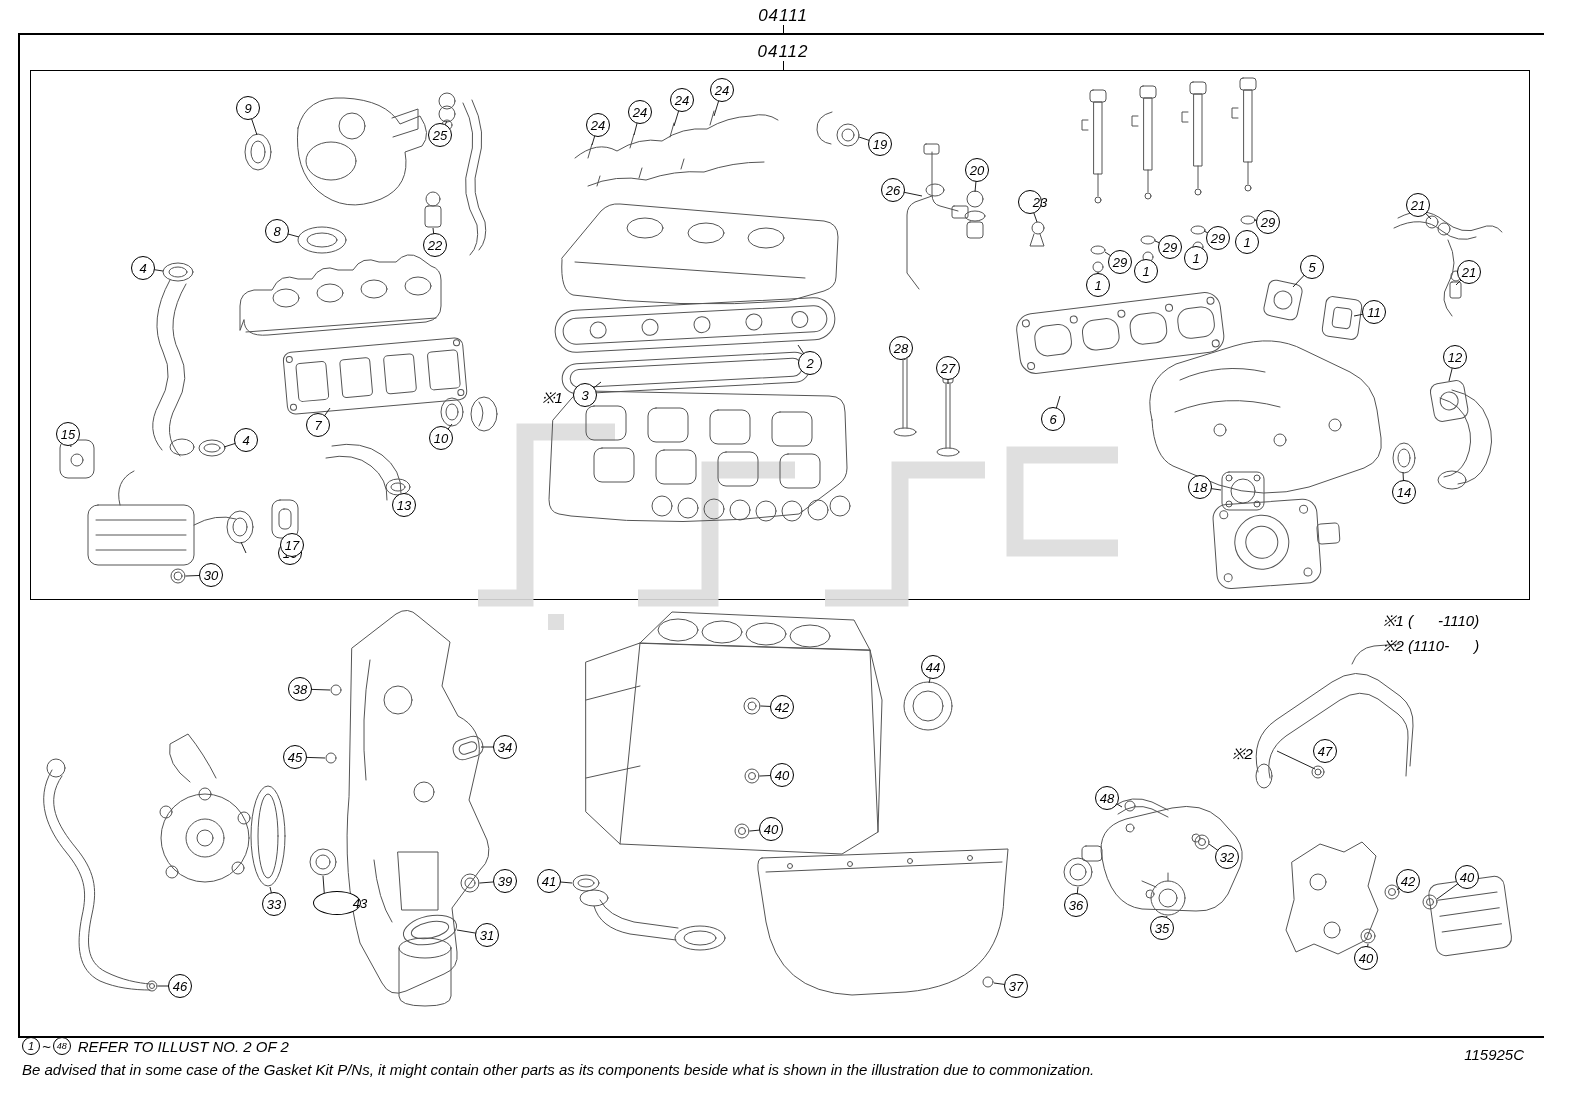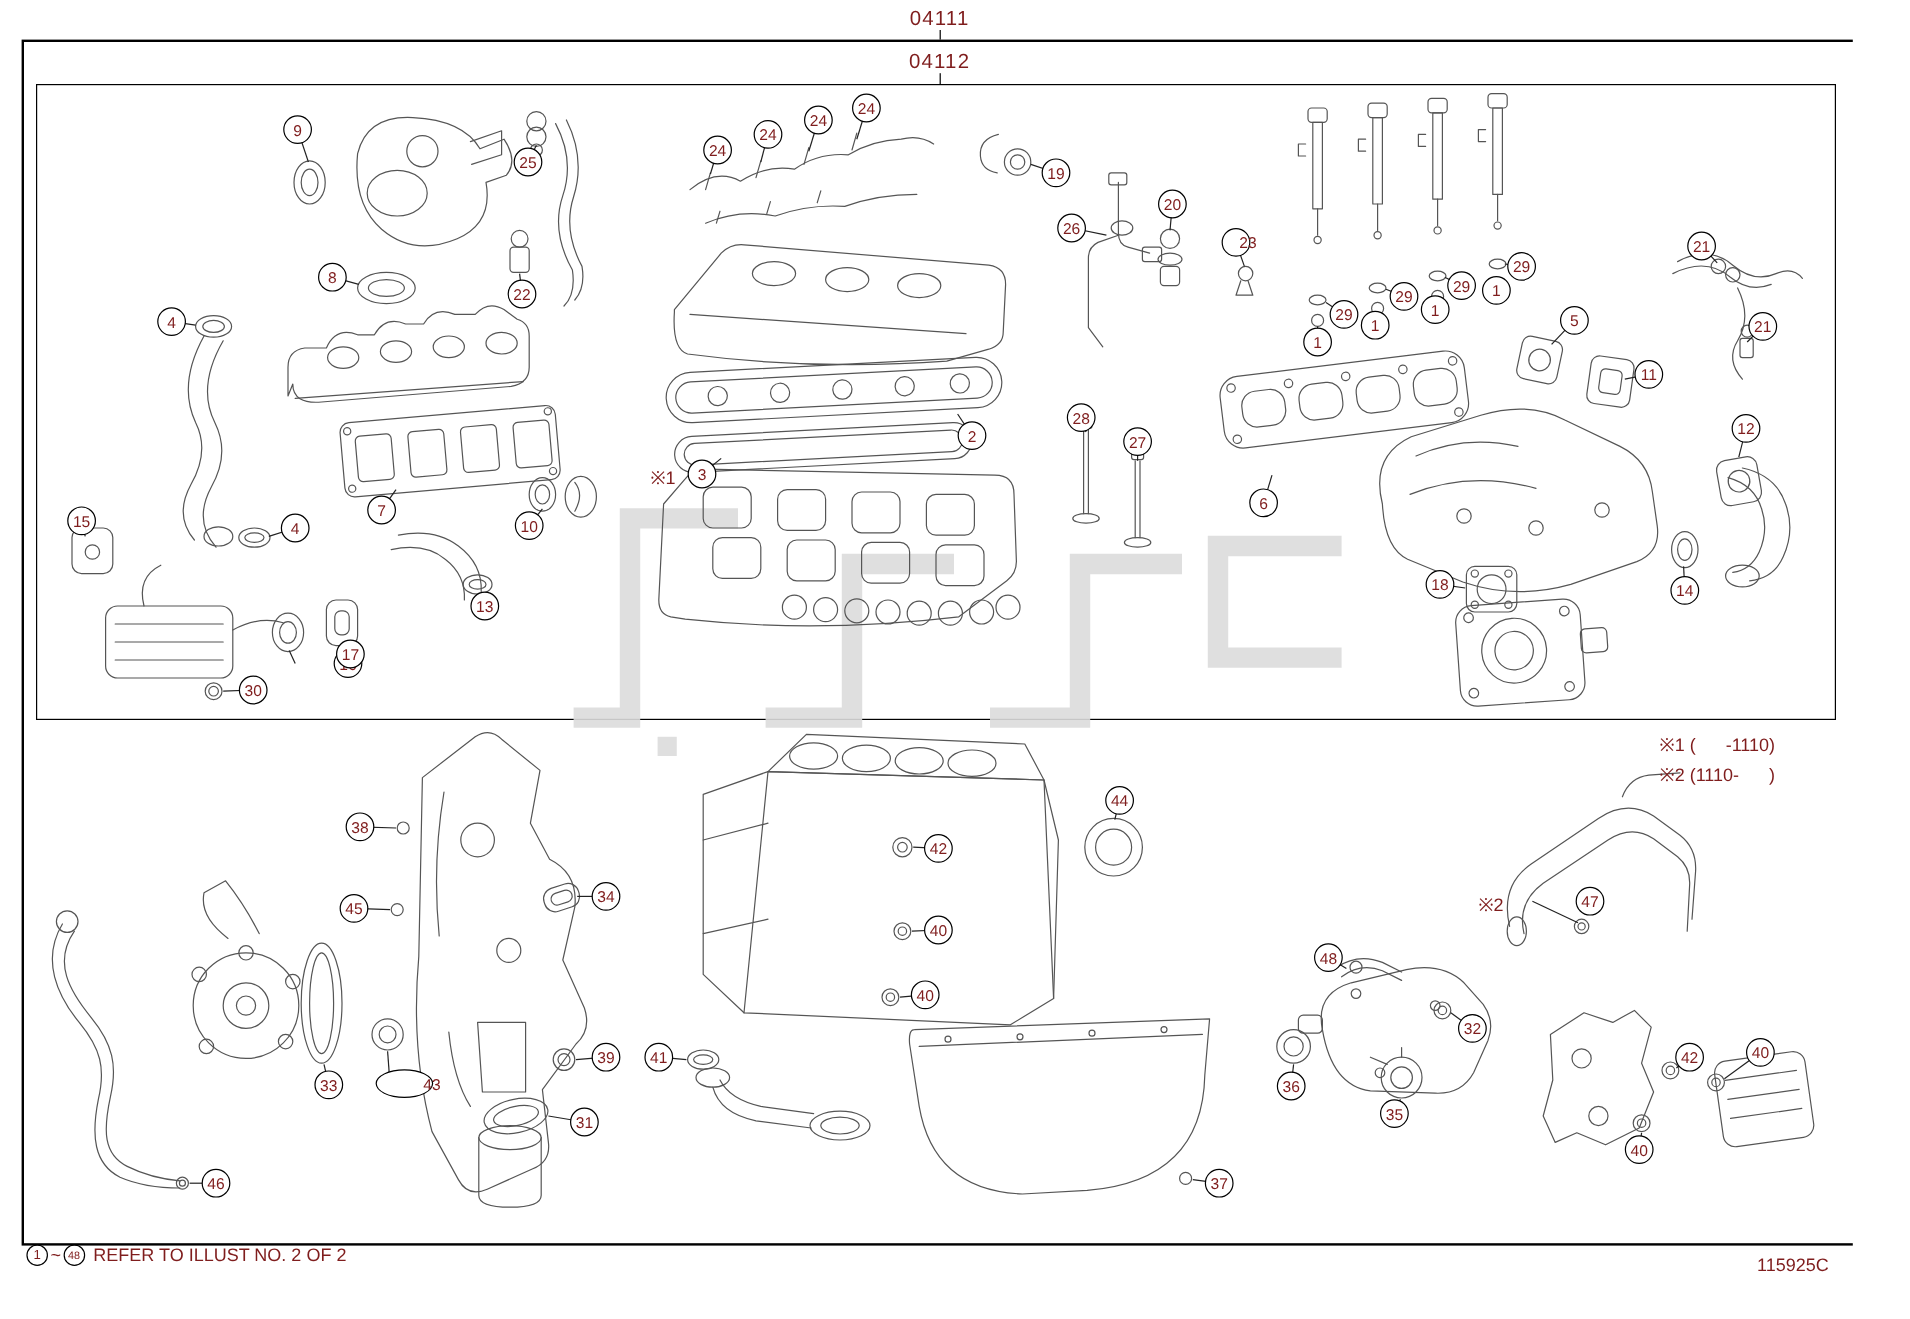--- a/index.html
+++ b/index.html
@@ -1,17 +1,17 @@
 <!DOCTYPE html>
 <html><head>
 <meta charset="utf-8">
 <style>
   html,body{margin:0;padding:0;background:#fff;}
   #stage{position:relative;width:1544px;height:1099px;background:#fff;overflow:hidden;
-         font-family:"Liberation Sans",sans-serif;color:#7f1d1d;}
+         font-family:"Liberation Sans",sans-serif;color:#000000;font-style:italic;}
   .frame-outer{position:absolute;left:18px;top:33px;width:1555px;height:1005px;border:2px solid #000;box-sizing:border-box;}
   .frame-inner{position:absolute;left:30px;top:70px;width:1500px;height:530px;border:1.5px solid #000;box-sizing:border-box;}
   .code{position:absolute;width:120px;text-align:center;font-size:17px;letter-spacing:1px;}
   .code-outer{left:723px;top:6px;}
   .code-inner{left:723px;top:42px;}
   .tick{position:absolute;width:0;border-left:1.5px solid #000;}
   .tick-outer{left:783px;top:25px;height:8px;}
   .tick-inner{left:783px;top:61px;height:9px;}
   svg.layer{position:absolute;left:0;top:0;}
   #art-svg{z-index:1;}
@@ -618,16 +618,17 @@
       <div class="jis-label" style="left: 1383px; top: 635px;">※2 (1110-      )</div>
     </div>
 
   <div class="footer">
     <div class="refer-line">
       <span class="circ">1</span>
       <span>~</span>
       <span class="circ circ-sm">48</span>
       <span class="refer-text">REFER TO ILLUST NO. 2 OF 2</span>
     </div>
+    <div class="advisory">Be advised that in some case of the Gasket Kit P/Ns,  it might contain other parts as its components beside what is shown in the illustration due to commonization.</div>
     <div class="sheet-code">115925C</div>
   </div>
 
 </div>
 
 </body></html>

